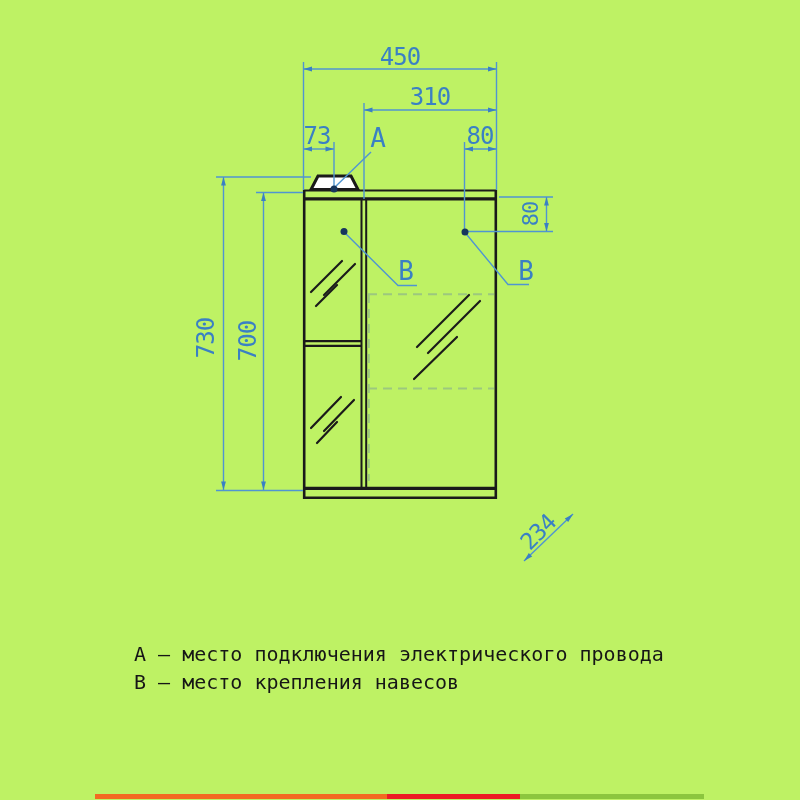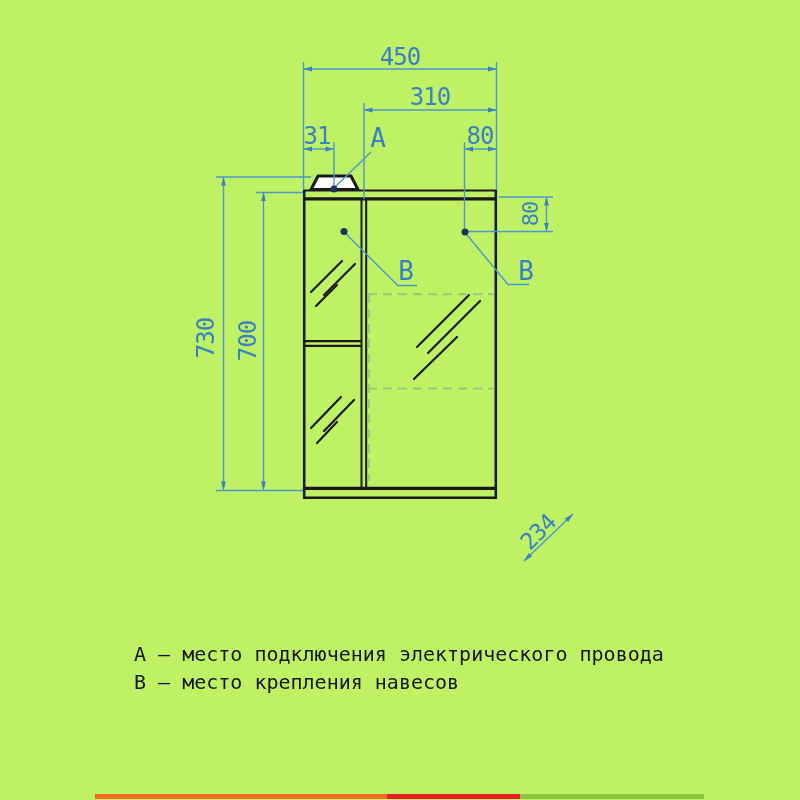--- a/index.html
+++ b/index.html
@@ -116,21 +116,21 @@
 
     <g fill="#17365d" stroke="none">
       <circle cx="334" cy="189" r="3.5"></circle>
       <circle cx="344" cy="231.5" r="3.5"></circle>
       <circle cx="465" cy="232" r="3.5"></circle>
     </g>
   </svg>
 
   <div class="lbl" style="left:370px;top:45px;width:60px;">450</div>
   <div class="lbl" style="left:400px;top:85px;width:60px;">310</div>
-  <div class="lbl" style="left:294px;top:124px;width:46px;">31</div>
+  <div class="lbl" style="left:294px;top:124px;width:46px;">73</div>
   <div class="lbl" style="left:457px;top:124px;width:46px;">80</div>
   <div class="lbl rot90" style="left:511px;top:202px;width:40px;height:24px;font-size:22px;">80</div>
   <div class="lbl rot90" style="left:176px;top:326px;width:60px;height:24px;">730</div>
   <div class="lbl rot90" style="left:218px;top:329px;width:60px;height:24px;">700</div>
   <div class="lbl rot45" style="left:508px;top:520px;width:60px;height:24px;font-size:23px;">234</div>
 
   <div class="lbl callout" style="left:363px;top:126px;width:30px;">А</div>
   <div class="lbl callout" style="left:391px;top:259px;width:30px;">В</div>
   <div class="lbl callout" style="left:511px;top:259px;width:30px;">В</div>
 

